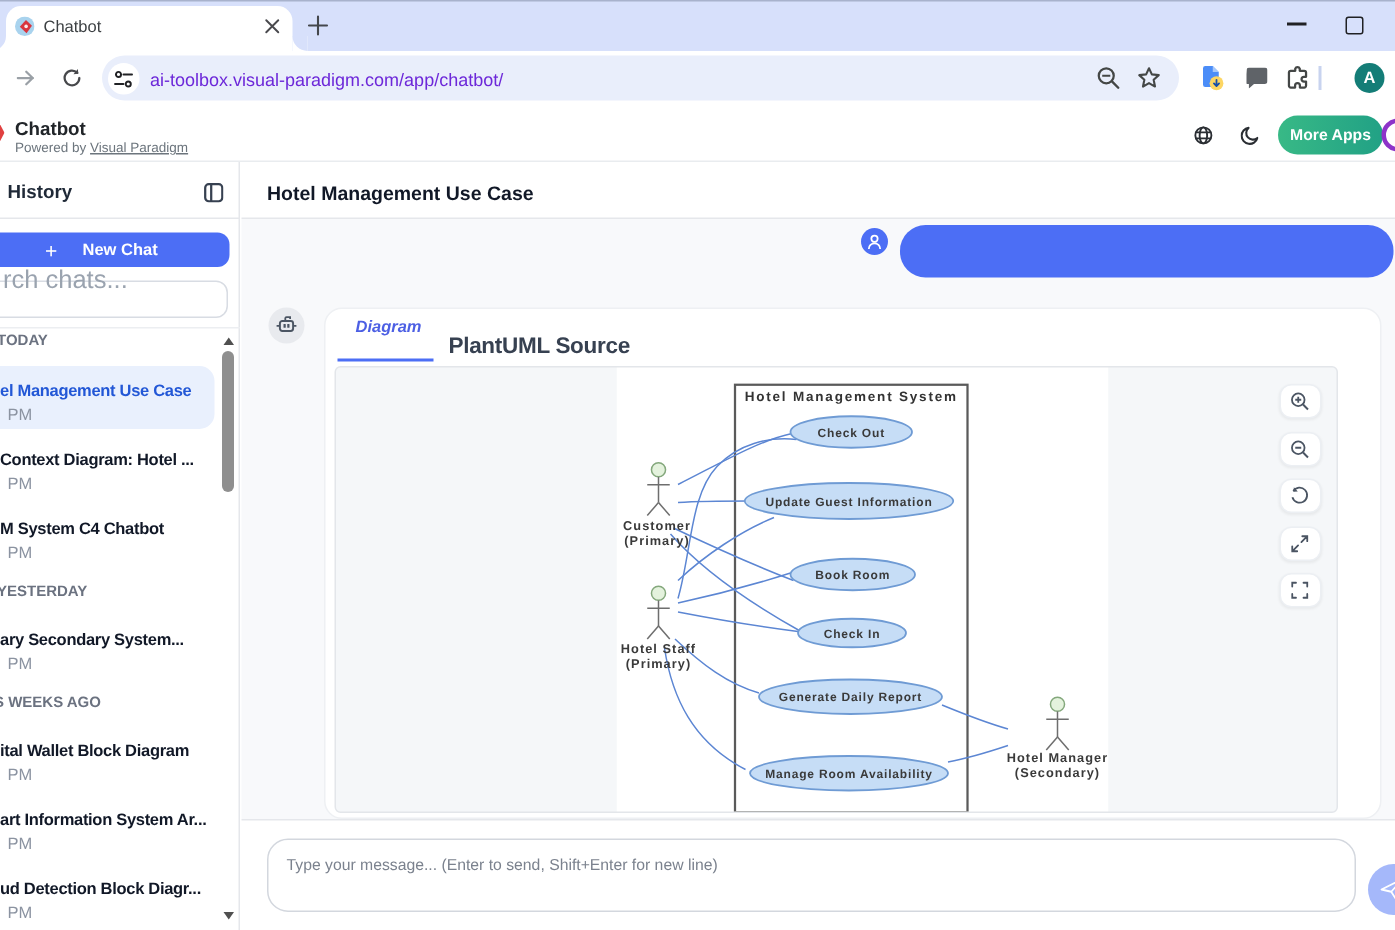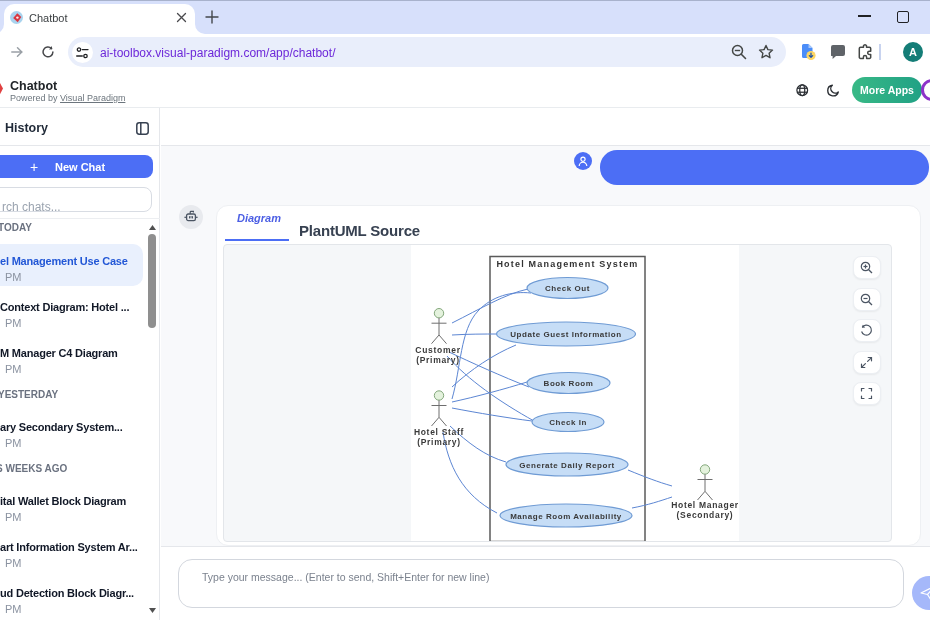--- a/index.html
+++ b/index.html
@@ -108,32 +108,32 @@
   <div class="abs" style="left:0;top:108px;width:160px;height:38px;border-bottom:1px solid #e5e7eb;"></div>
   <div class="abs" style="left:5px;top:121px;font-size:12.5px;font-weight:700;color:#1f2937;text-align:right;">History</div>
   <svg class="abs" style="left:136px;top:122px;" width="13" height="13" viewBox="0 0 13 13">
     <rect x="0.8" y="0.8" width="11.4" height="11.4" rx="2.4" fill="none" stroke="#374151" stroke-width="1.5"></rect>
     <line x1="4.8" y1="0.8" x2="4.8" y2="12.2" stroke="#374151" stroke-width="1.5"></line>
   </svg>
   <div class="abs" style="left:-20px;top:155px;width:173px;height:23px;background:#4c6ef5;border-radius:8px;color:#fff;"></div>
   <div class="abs" style="left:30px;top:159px;font-size:14px;color:#fff;">+</div>
   <div class="abs" style="left:55px;top:161px;font-size:11px;font-weight:700;color:#fff;">New Chat</div>
   <div class="abs" style="left:-30px;top:187px;width:182px;height:25px;background:#fff;border:1px solid #d8dce3;border-radius:8px;"></div>
-  <div class="abs" style="left:2px;top:200px;font-size:12px;color:#9aa3af;">rch chats...</div>
+  <div class="abs" style="left:2px;top:177px;font-size:17px;color:#9aa3af;">rch chats...</div>
   <div class="abs" style="left:0;top:218px;width:160px;height:1px;background:#eceef1;"></div>
 
   <div class="abs" style="left:-2px;top:222px;font-size:10px;font-weight:700;color:#6b7280;">TODAY</div>
   <div class="abs" style="left:-12px;top:244px;width:155px;height:42px;background:#e9f0fd;border-radius:10px;"></div>
   <div class="abs" style="left:0px;top:255px;font-size:11px;font-weight:700;letter-spacing:-0.2px;color:#2257d6;white-space:nowrap;">el Management Use Case</div>
   <div class="abs" style="left:5px;top:271px;font-size:11px;color:#8b93a1;">PM</div>
 
   <div class="abs" style="left:0px;top:301px;font-size:11px;font-weight:700;letter-spacing:-0.2px;color:#111827;white-space:nowrap;">Context Diagram: Hotel ...</div>
   <div class="abs" style="left:5px;top:317px;font-size:11px;color:#8b93a1;">PM</div>
 
-  <div class="abs" style="left:0px;top:347px;font-size:11px;font-weight:700;letter-spacing:-0.2px;color:#111827;white-space:nowrap;">M Manager C4 Diagram</div>
+  <div class="abs" style="left:0px;top:347px;font-size:11px;font-weight:700;letter-spacing:-0.2px;color:#111827;white-space:nowrap;">M System C4 Chatbot</div>
   <div class="abs" style="left:5px;top:363px;font-size:11px;color:#8b93a1;">PM</div>
 
   <div class="abs" style="left:-2px;top:389px;font-size:10px;font-weight:700;color:#6b7280;">YESTERDAY</div>
 
   <div class="abs" style="left:0px;top:421px;font-size:11px;font-weight:700;letter-spacing:-0.2px;color:#111827;white-space:nowrap;">ary Secondary System...</div>
   <div class="abs" style="left:5px;top:437px;font-size:11px;color:#8b93a1;">PM</div>
 
   <div class="abs" style="left:-4px;top:463px;font-size:10px;font-weight:700;color:#6b7280;">S WEEKS AGO</div>
 
   <div class="abs" style="left:0px;top:495px;font-size:11px;font-weight:700;letter-spacing:-0.2px;color:#111827;white-space:nowrap;">ital Wallet Block Diagram</div>
@@ -147,20 +147,21 @@
 
   <svg class="abs" style="left:147px;top:222px;" width="11" height="12" viewBox="0 0 11 12">
     <path d="M5.5 3 L9 8 L2 8 Z" fill="#505050"></path>
   </svg>
   <div class="abs" style="left:148px;top:234px;width:8px;height:94px;background:#8f8f8f;border-radius:4px;"></div>
   <svg class="abs" style="left:147px;top:604px;" width="11" height="12" viewBox="0 0 11 12">
     <path d="M5.5 9 L9 4 L2 4 Z" fill="#505050"></path>
   </svg>
 
   <div class="abs" style="left:161px;top:108px;width:769px;height:38px;background:#fff;border-bottom:1px solid #e5e7eb;"></div>
+  <div class="abs" style="left:178px;top:121px;font-size:13px;font-weight:700;color:#111827;">Hotel Management Use Case</div>
 
   <div class="abs" style="left:161px;top:146px;width:769px;height:400px;background:#f8f9fb;"></div>
 
   <div class="abs" style="left:574px;top:152px;width:18px;height:18px;border-radius:50%;background:#4c6ef5;"></div>
   <svg class="abs" style="left:578px;top:155.5px;" width="10" height="11" viewBox="0 0 10 11">
     <circle cx="5" cy="3.2" r="2.1" fill="none" stroke="#fff" stroke-width="1.2"></circle>
     <path d="M1.2 10 a3.8 3.8 0 0 1 7.6 0" fill="none" stroke="#fff" stroke-width="1.2"></path>
   </svg>
   <div class="abs" style="left:600px;top:150px;width:329px;height:35px;background:#4c6ef5;border-radius:17px;"></div>
 
@@ -268,19 +269,19 @@
   <svg class="abs" style="left:860px;top:355.5px;" width="13" height="13" viewBox="0 0 13 13">
     <path d="M8.2 1.5 L11.5 1.5 L11.5 4.8 M11.2 1.8 L7.6 5.4 M4.8 11.5 L1.5 11.5 L1.5 8.2 M1.8 11.2 L5.4 7.6" fill="none" stroke="#4b5563" stroke-width="1.2" stroke-linecap="round"></path>
   </svg>
   <div class="abs" style="left:853px;top:382px;width:28px;height:23px;background:#fff;border:1px solid #eceff3;border-radius:8px;box-shadow:0 1px 2px rgba(0,0,0,0.06);"></div>
   <svg class="abs" style="left:860px;top:387px;" width="13" height="13" viewBox="0 0 13 13">
     <path d="M1.5 4 L1.5 1.5 L4 1.5 M9 1.5 L11.5 1.5 L11.5 4 M11.5 9 L11.5 11.5 L9 11.5 M4 11.5 L1.5 11.5 L1.5 9" fill="none" stroke="#4b5563" stroke-width="1.2" stroke-linecap="round"></path>
   </svg>
 
   <div class="abs" style="left:161px;top:546px;width:769px;height:74px;background:#fff;border-top:1px solid #e5e7eb;"></div>
   <div class="abs" style="left:178px;top:559px;width:726px;height:49px;background:#fff;border:1px solid #d3d7de;border-radius:14px;"></div>
-  <div class="abs" style="left:202px;top:571px;font-size:10.5px;color:#7b828e;text-align:right;">Type your message... (Enter to send, Shift+Enter for new line)</div>
+  <div class="abs" style="left:191px;top:571px;font-size:10.5px;color:#7b828e;text-align:right;">Type your message... (Enter to send, Shift+Enter for new line)</div>
   <div class="abs" style="left:912px;top:576px;width:34px;height:34px;border-radius:50%;background:#a5b8fa;"></div>
   <svg class="abs" style="left:920px;top:585px;" width="16" height="16" viewBox="0 0 16 16">
     <path d="M1 8 L15 1 L11 15 L7.5 9.5 Z M7.5 9.5 L15 1" fill="none" stroke="#fff" stroke-width="1.2" stroke-linejoin="round"></path>
   </svg>
 
 </div>
 
 </body></html>

